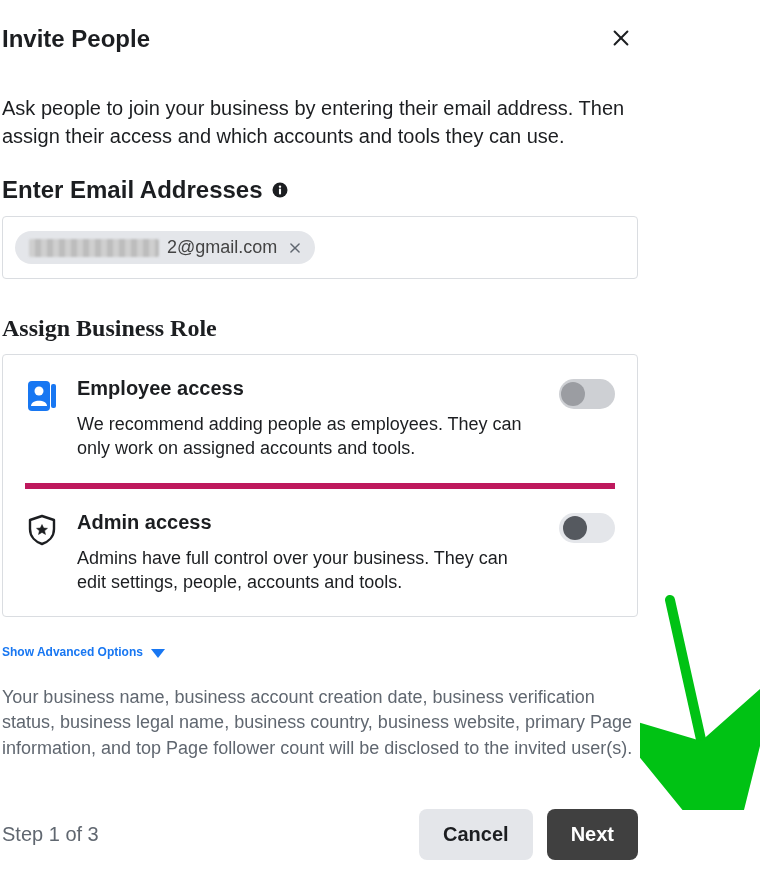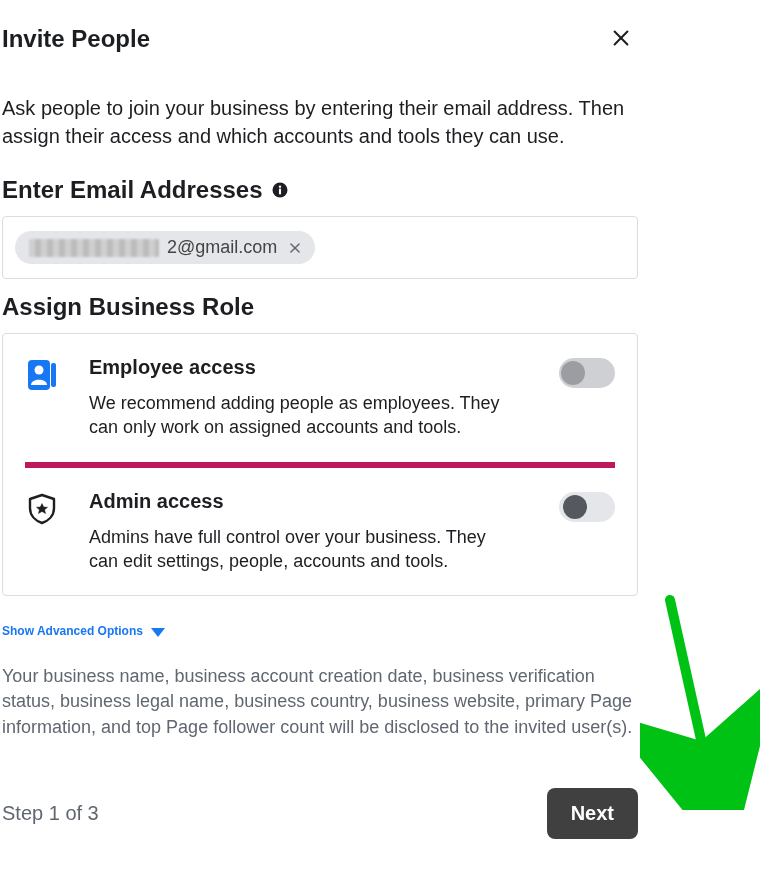--- a/index.html
+++ b/index.html
@@ -97,21 +97,21 @@
   .roles-box {
     border: 1px solid #dadde1;
     border-radius: 4px;
     padding: 0 22px;
     margin-bottom: 18px;
   }
   .role-row {
     display: flex;
     align-items: flex-start;
     padding: 22px 0 22px 0;
-    gap: 30px;
+    gap: 18px;
   }
   .role-row + .role-row {
     border-top: 6px solid #be185d;
   }
   .role-icon {
     width: 34px; height: 34px;
     flex: 0 0 34px;
     display: flex; align-items: flex-start; justify-content: center;
     margin-top: 2px;
   }
@@ -240,21 +240,21 @@
         <span>2@gmail.com</span>
       <span class="remove">
         <svg viewBox="0 0 24 24" stroke="currentColor" stroke-width="2.5" fill="none" stroke-linecap="round">
           <line x1="5" y1="5" x2="19" y2="19"></line>
             <line x1="19" y1="5" x2="5" y2="19"></line>
         </svg>
       </span>
     </span>
   </div>
 
-  <div class="section-label" style="margin-top:14px;">Assign Business Role</div>
+  <div class="section-label" style="margin-top:36px;font-family:Liberation Serif, serif;">Assign Business Role</div>
 
   <div class="roles-box">
 
     <div class="role-row">
       <div class="role-icon">
         <svg viewBox="0 0 34 34">
           <rect x="3" y="2" width="22" height="30" rx="4" fill="#1877F2"></rect>
           <rect x="26" y="5" width="5" height="24" rx="2" fill="#1877F2"></rect>
           <circle cx="14" cy="12" r="4.5" fill="#fff"></circle>
           <path d="M6 27 C6 20 22 20 22 27 Z" fill="#fff"></path>
@@ -290,20 +290,21 @@
   <button class="advanced-link">
     <span>Show Advanced Options</span>
     <span class="caret"></span>
   </button>
 
   <div class="disclosure">Your business name, business account creation date, business verification status, business legal name, business country, business website, primary Page information, and top Page follower count will be disclosed to the invited user(s).</div>
 
   <div class="footer">
     <div class="step">Step 1 of 3</div>
     <div class="footer-buttons">
+      <button class="btn btn-cancel">Cancel</button>
       <button class="btn btn-next">Next</button>
     </div>
   </div>
 
   <svg class="arrow-overlay" viewBox="0 0 120 220">
     <defs>
       <marker id="ah" markerWidth="18" markerHeight="18" refX="9" refY="9" orient="auto">
         <path d="M0,0 L18,9 L0,18 L5,9 Z" fill="#00C214"></path>
       </marker>
     </defs>

